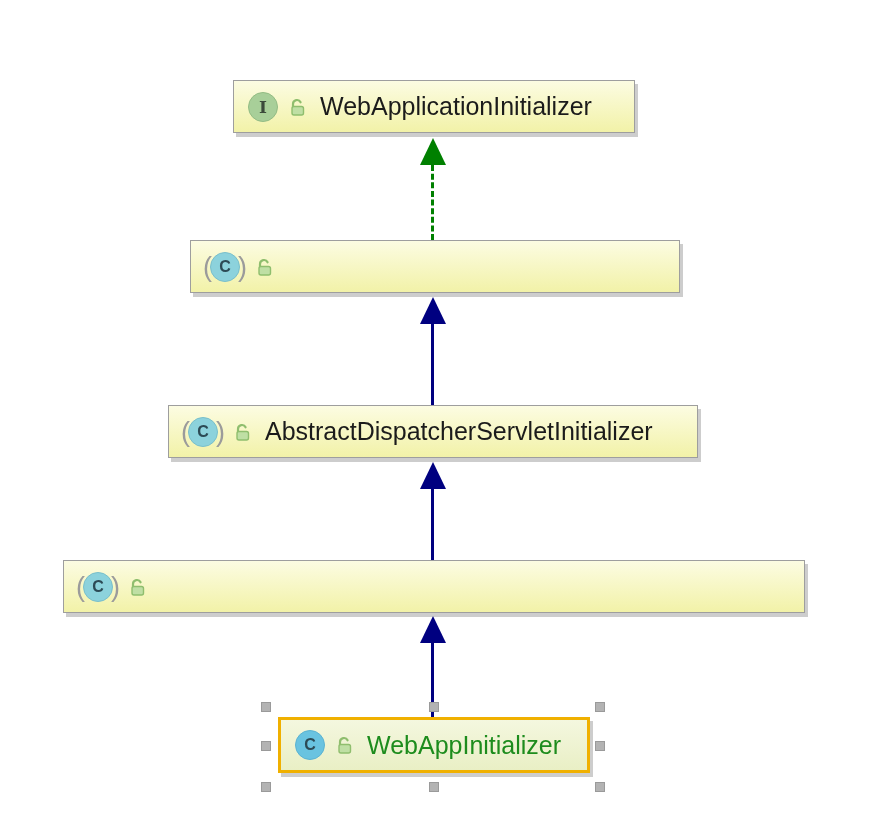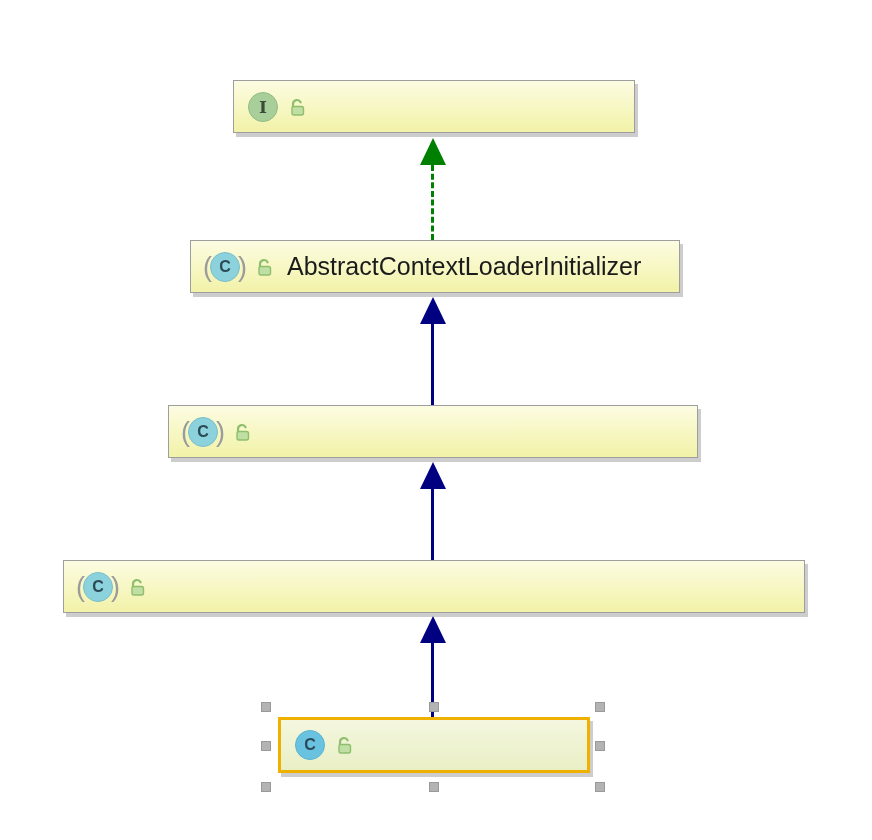--- a/index.html
+++ b/index.html
@@ -134,49 +134,50 @@
   <div class="node" style="left:233px; top:80px; width:402px;">
     <span class="kind-icon">
       <span class="circle interface-circle">I</span>
     </span>
     <span class="lock">
       <svg width="20" height="20" viewBox="0 0 20 20">
         <path d="M6 10 V7 a4 4 0 0 1 7.6 -1.7" fill="none" stroke="#8FBE6E" stroke-width="2.2" stroke-linecap="round"></path>
         <rect x="5" y="9.5" width="11.5" height="8.5" rx="2" fill="#BFDFA4" stroke="#8FBE6E" stroke-width="1.4"></rect>
       </svg>
     </span>
+    <span class="label">WebApplicationInitializer</span>
   </div>
 
   <div class="node" style="left:190px; top:240px; width:490px;">
     <span class="kind-icon">
       <span class="paren">(</span>
       <span class="circle class-circle">C</span>
       <span class="paren">)</span>
     </span>
     <span class="lock">
       <svg width="20" height="20" viewBox="0 0 20 20">
         <path d="M6 10 V7 a4 4 0 0 1 7.6 -1.7" fill="none" stroke="#8FBE6E" stroke-width="2.2" stroke-linecap="round"></path>
         <rect x="5" y="9.5" width="11.5" height="8.5" rx="2" fill="#BFDFA4" stroke="#8FBE6E" stroke-width="1.4"></rect>
       </svg>
     </span>
-    <span class="label">AbstractContextLoaderInitializer</span>
   </div>
 
   <div class="node" style="left:168px; top:405px; width:530px;">
     <span class="kind-icon">
       <span class="paren">(</span>
       <span class="circle class-circle">C</span>
       <span class="paren">)</span>
     </span>
     <span class="lock">
       <svg width="20" height="20" viewBox="0 0 20 20">
         <path d="M6 10 V7 a4 4 0 0 1 7.6 -1.7" fill="none" stroke="#8FBE6E" stroke-width="2.2" stroke-linecap="round"></path>
         <rect x="5" y="9.5" width="11.5" height="8.5" rx="2" fill="#BFDFA4" stroke="#8FBE6E" stroke-width="1.4"></rect>
       </svg>
     </span>
+    <span class="label">AbstractDispatcherServletInitializer</span>
   </div>
 
   <div class="node" style="left:63px; top:560px; width:742px;">
     <span class="kind-icon">
       <span class="paren">(</span>
       <span class="circle class-circle">C</span>
       <span class="paren">)</span>
     </span>
     <span class="lock">
       <svg width="20" height="20" viewBox="0 0 20 20">
@@ -189,20 +190,21 @@
   <div class="node selected" style="left:278px; top:717px; width:312px;">
     <span class="kind-icon">
       <span class="circle class-circle">C</span>
     </span>
     <span class="lock">
       <svg width="20" height="20" viewBox="0 0 20 20">
         <path d="M6 10 V7 a4 4 0 0 1 7.6 -1.7" fill="none" stroke="#8FBE6E" stroke-width="2.2" stroke-linecap="round"></path>
         <rect x="5" y="9.5" width="11.5" height="8.5" rx="2" fill="#BFDFA4" stroke="#8FBE6E" stroke-width="1.4"></rect>
       </svg>
     </span>
+    <span class="label">WebAppInitializer</span>
   </div>
 
   <div class="handle" style="left:261px; top:702px;"></div>
   <div class="handle" style="left:429px; top:702px;"></div>
   <div class="handle" style="left:595px; top:702px;"></div>
   <div class="handle" style="left:261px; top:741px;"></div>
   <div class="handle" style="left:595px; top:741px;"></div>
   <div class="handle" style="left:261px; top:782px;"></div>
   <div class="handle" style="left:429px; top:782px;"></div>
   <div class="handle" style="left:595px; top:782px;"></div>

